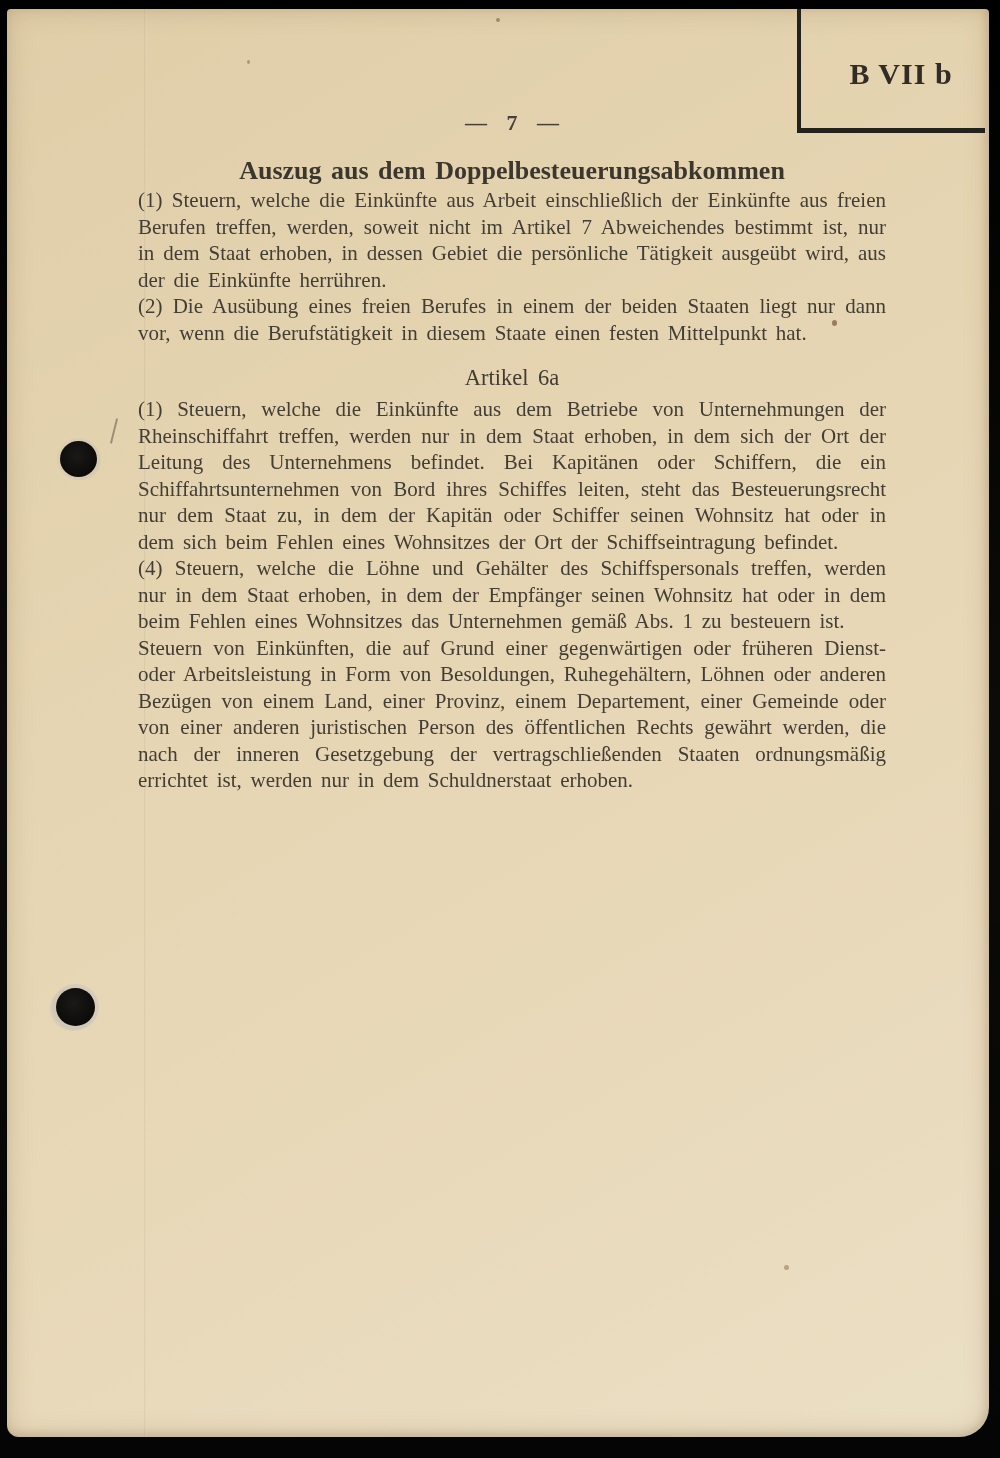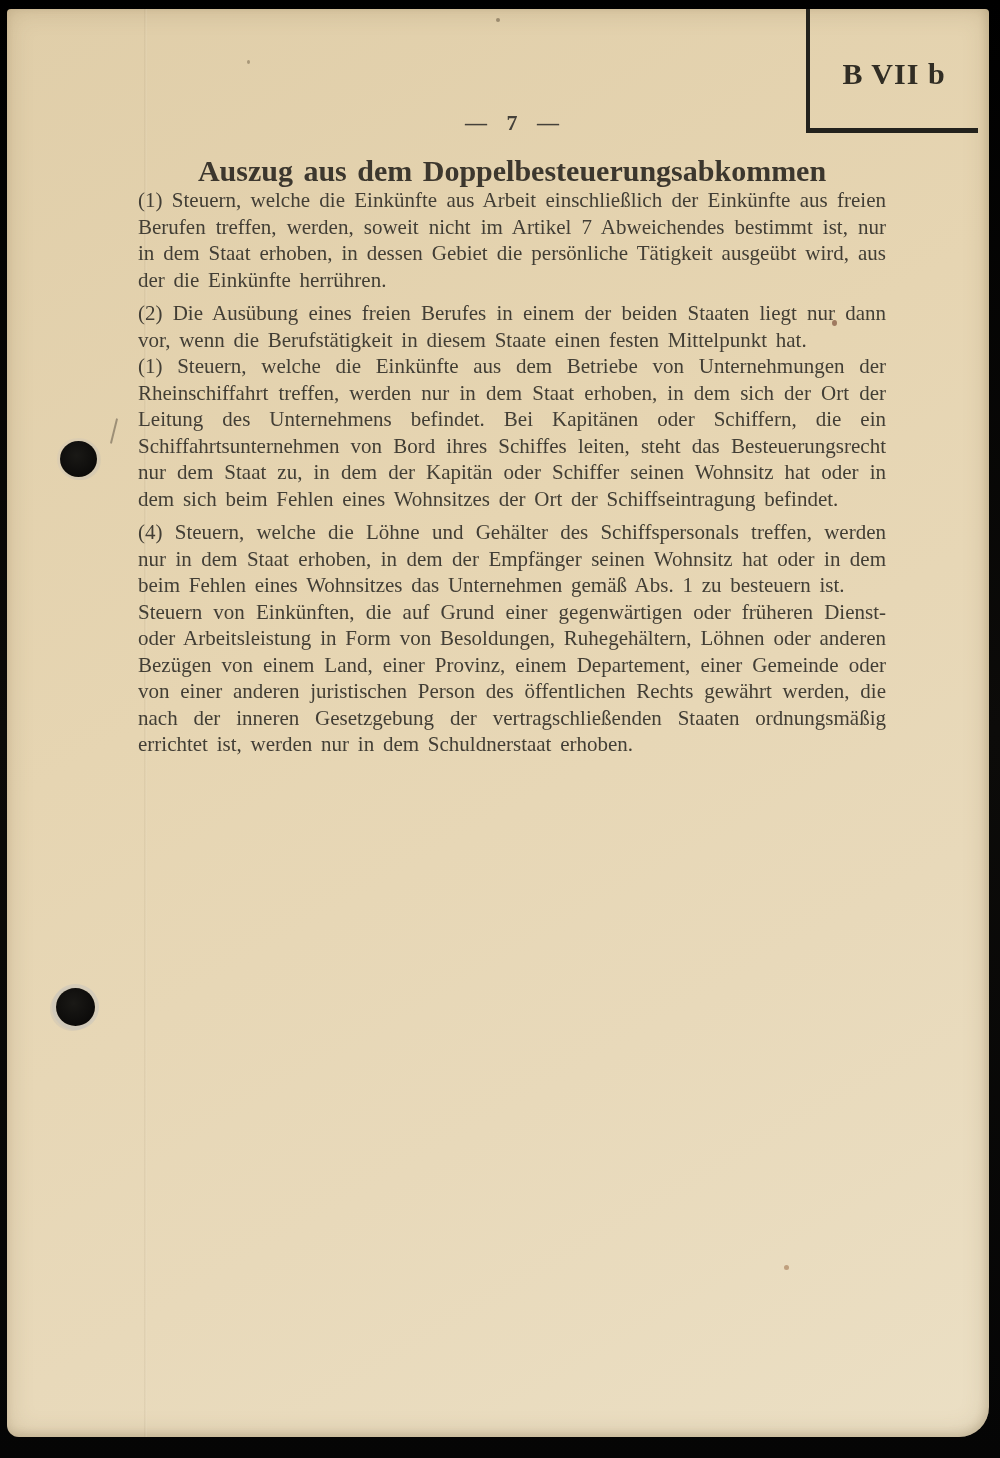--- a/index.html
+++ b/index.html
@@ -33,28 +33,29 @@
     top: 0;
     bottom: 0;
     left: 137px;
     width: 3px;
     background: linear-gradient(90deg, rgba(120,100,65,0.10), rgba(255,250,235,0.12));
     pointer-events: none;
   }
   .stamp-box {
     position: absolute;
     top: 0;
-    right: 11px;
+    right: 4px;
     width: 168px;
     height: 119px;
     border-left: 4px solid #23221d;
     border-bottom: 5px solid #23221d;
     display: flex;
     align-items: center;
     justify-content: center;
+    padding-left: 16px;
   }
   .stamp-text {
     font-size: 30px;
     font-weight: bold;
     color: #312d24;
     letter-spacing: 1px;
     padding-top: 10px;
   }
   .hole {
     position: absolute;
@@ -101,21 +102,21 @@
   .title {
     margin: 26px 0 0 0;
     text-align: center;
     font-size: 28px;
     font-weight: bold;
     color: #38332a;
     letter-spacing: 0.5px;
   }
   .subtitle {
     text-align: center;
-    font-size: 30px;
+    font-size: 26px;
     font-weight: bold;
     color: #3c372e;
     line-height: 33px;
     word-spacing: 3px;
   }
   .subtitle.first { margin-top: 18px; }
   .article-heading {
     margin: 19px 0 5px 0;
     text-align: center;
     font-size: 22.5px;
@@ -124,21 +125,21 @@
     word-spacing: 4px;
   }
   .article-paragraph {
     margin: 0 0 0 0;
     font-size: 21px;
     line-height: 26.5px;
     text-align: justify;
     word-spacing: 3.5px;
     color: #423e35;
   }
-  .article-paragraph + .article-paragraph { margin-top: 7px; }
+  .article-paragraph + .article-paragraph { }
 </style>
 </head>
 <body>
 
 <div class="scan">
   <div class="paper">
 
     <div class="crease"></div>
 
     <div class="stamp-box">
@@ -159,20 +160,21 @@
 
 
       <div class="subtitle first">Auszug aus dem Doppelbesteuerungsabkommen</div>
 
       <section>
         <p class="article-paragraph">(1)  Steuern, welche die Einkünfte aus Arbeit einschließlich der Einkünfte aus freien Berufen treffen, werden, soweit nicht im Artikel 7 Abweichendes bestimmt ist, nur in dem Staat erhoben, in dessen Gebiet die persönliche Tätigkeit ausgeübt wird, aus der die Einkünfte herrühren.</p>
         <p class="article-paragraph">(2)  Die Ausübung eines freien Berufes in einem der beiden Staaten liegt nur dann vor, wenn die Berufstätigkeit in diesem Staate einen festen Mittelpunkt hat.</p>
       </section>
 
       <section>
+        <h2 class="article-heading">Artikel 6a</h2>
         <p class="article-paragraph">(1)  Steuern, welche die Einkünfte aus dem Betriebe von Unternehmungen der Rheinschiffahrt treffen, werden nur in dem Staat erhoben, in dem sich der Ort der Leitung des Unternehmens befindet. Bei Kapitänen oder Schiffern, die ein Schiffahrtsunternehmen von Bord ihres Schiffes leiten, steht das Besteuerungsrecht nur dem Staat zu, in dem der Kapitän oder Schiffer seinen Wohnsitz hat oder in dem sich beim Fehlen eines Wohnsitzes der Ort der Schiffseintragung befindet.</p>
         <p class="article-paragraph">(4)  Steuern, welche die Löhne und Gehälter des Schiffspersonals treffen, werden nur in dem Staat erhoben, in dem der Empfänger seinen Wohnsitz hat oder in dem beim Fehlen eines Wohnsitzes das Unternehmen gemäß Abs. 1 zu besteuern ist.</p>
       </section>
 
       <section>
         <p class="article-paragraph">Steuern von Einkünften, die auf Grund einer gegenwärtigen oder früheren Dienst- oder Arbeitsleistung in Form von Besoldungen, Ruhegehältern, Löhnen oder anderen Bezügen von einem Land, einer Provinz, einem Departement, einer Gemeinde oder von einer anderen juristischen Person des öffentlichen Rechts gewährt werden, die nach der inneren Gesetzgebung der vertragschließenden Staaten ordnungsmäßig errichtet ist, werden nur in dem Schuldnerstaat erhoben.</p>
       </section>
 
     </div>
   </div>

